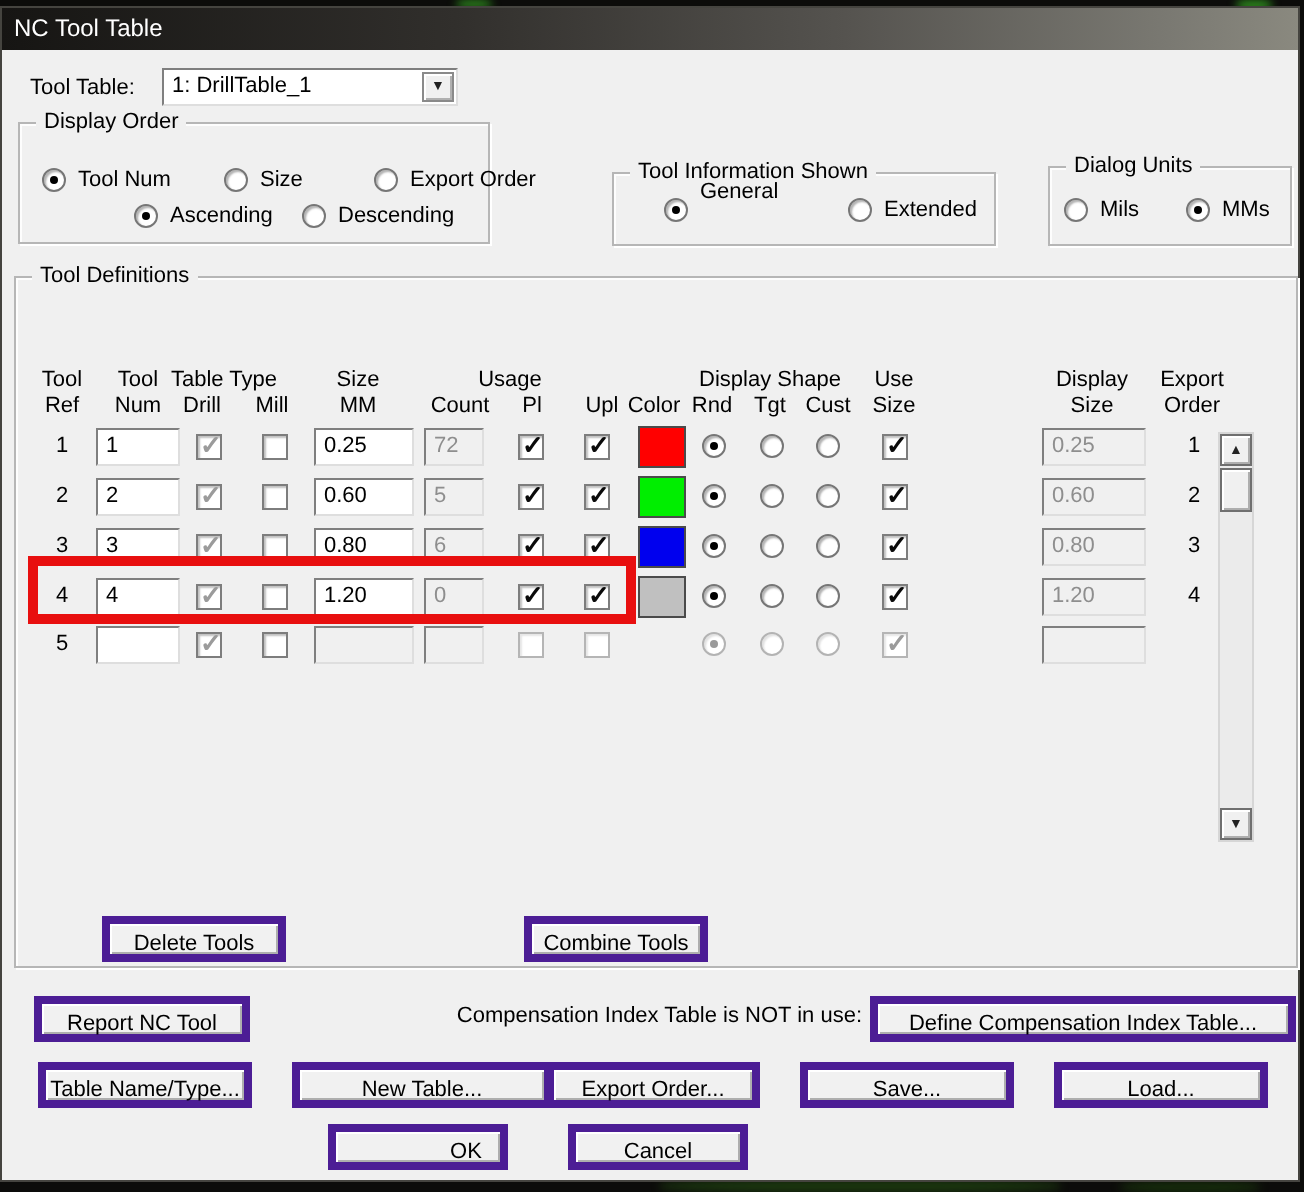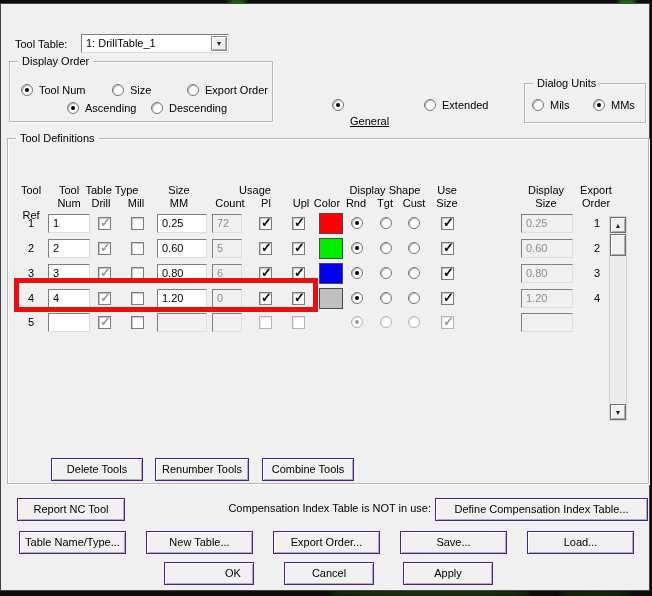--- a/index.html
+++ b/index.html
@@ -28,21 +28,21 @@
   .cb { position:absolute; width:13px; height:13px; background:#fff; border:1px solid #7d7d7d;
         box-shadow:inset 1px 1px 1px rgba(0,0,0,.25); }
   .cb.checked::after { content:"✓"; position:absolute; left:1px; top:-3px; font-size:13px; font-weight:bold; color:#0a0a0a; }
   .cb.graycheck.checked::after { color:#9b9b9b; }
   .cb.dis { border-color:#b5b5b5; box-shadow:inset 1px 1px 1px rgba(0,0,0,.1); }
 
   .edit { position:absolute; height:19px; background:#fff; border:1px solid;
           border-color:#7f7f7f #dedede #dedede #7f7f7f; padding:2px 0 0 4px; overflow:hidden; white-space:nowrap; }
   .edit.dis { background:#f0f0f0; color:#8e8e8e; }
 
-  .btn { position:absolute; height:23px; background:#f1f1f1; border:1px solid #4c1d95;
+  .btn { position:absolute; height:23px; background:#f1f1f1; border:4px solid #4c1d95;
          box-shadow:inset 1px 1px 0 #ffffff, inset -1px -1px 0 #aeaeae;
          text-align:center; padding-top:4px; cursor:default; white-space:nowrap; }
 
   .combo { position:absolute; left:80px; top:30px; width:148px; height:19px; background:#fff;
            border:1px solid; border-color:#7f7f7f #dedede #dedede #7f7f7f; padding:2px 0 0 4px; }
   .combo-arrow { position:absolute; right:1px; top:1px; width:16px; height:15px; background:#f0f0f0;
            border:1px solid #8a8a8a; box-shadow:inset 1px 1px 0 #fff, inset -1px -1px 0 #b0b0b0;
            font-size:7px; text-align:center; line-height:14px; color:#222; }
 
   .th { position:absolute; text-align:center; }
@@ -76,60 +76,66 @@
 </head>
 <body>
 
 <div class="screen">
   <div class="glow" style="left:228px;top:0;width:18px;height:4px;background:#2f8f1f;"></div>
   <div class="glow" style="left:618px;top:0;width:18px;height:5px;background:#2f8f1f;"></div>
   <div class="glow" style="left:330px;top:590px;width:200px;height:6px;background:#1c3a10;"></div>
   <div class="glow" style="left:560px;top:591px;width:70px;height:5px;background:#17300c;"></div>
 
   <div class="dialog">
+    <div class="titlebar">
+      <span>NC Tool Table</span>
+    </div>
 
     <div class="lbl" style="left:14px;top:34px;">Tool Table:</div>
     <div class="combo">
       <span>1: DrillTable_1</span>
       <span class="combo-arrow">▼</span>
     </div>
 
-    <div class="groupbox" style="left:8px;top:57px;width:264px;height:61px;">
+    <div class="groupbox" style="left:8px;top:57px;width:236px;height:61px;">
       <span class="glabel">Display Order</span>
     </div>
     <span class="radio checked" style="left:20px;top:80px;"></span>
     <span class="lbl" style="left:38px;top:80px;">Tool Num</span>
     <span class="radio" style="left:111px;top:80px;"></span>
     <span class="lbl" style="left:129px;top:80px;">Size</span>
     <span class="radio" style="left:186px;top:80px;"></span>
     <span class="lbl" style="left:204px;top:80px;">Export Order</span>
     <span class="radio checked" style="left:66px;top:98px;"></span>
     <span class="lbl" style="left:84px;top:98px;">Ascending</span>
     <span class="radio" style="left:150px;top:98px;"></span>
     <span class="lbl" style="left:168px;top:98px;">Descending</span>
 
+    <div class="groupbox" style="left:305px;top:82px;width:192px;height:37px;">
+      <span class="glabel">Tool Information Shown</span>
+    </div>
     <span class="radio checked" style="left:331px;top:95px;"></span>
-    <span class="lbl" style="left:349px;top:111px;text-decoration:underline;">General</span>
+    <span class="lbl" style="left:349px;top:86px;">General</span>
     <span class="radio" style="left:423px;top:95px;"></span>
     <span class="lbl" style="left:441px;top:95px;">Extended</span>
 
     <div class="groupbox" style="left:523px;top:79px;width:122px;height:40px;">
       <span class="glabel">Dialog Units</span>
     </div>
     <span class="radio" style="left:531px;top:95px;"></span>
     <span class="lbl" style="left:549px;top:95px;">Mils</span>
     <span class="radio checked" style="left:592px;top:95px;"></span>
     <span class="lbl" style="left:610px;top:95px;">MMs</span>
 
     <div class="groupbox" style="left:6px;top:134px;width:642px;height:346px;">
       <span class="glabel">Tool Definitions</span>
     </div>
 
     <div class="th" style="left:16px;top:180px;width:28px;">Tool</div>
-    <div class="th" style="left:16px;top:193px;width:28px;margin-top:12px;">Ref</div>
+    <div class="th" style="left:16px;top:193px;width:28px;">Ref</div>
     <div class="th" style="left:50px;top:180px;width:36px;">Tool</div>
     <div class="th" style="left:50px;top:193px;width:36px;">Num</div>
     <div class="th" style="left:79px;top:180px;width:64px;">Table Type</div>
     <div class="th" style="left:84px;top:193px;width:32px;">Drill</div>
     <div class="th" style="left:120px;top:193px;width:30px;">Mill</div>
     <div class="th" style="left:153px;top:180px;width:50px;">Size</div>
     <div class="th" style="left:153px;top:193px;width:50px;">MM</div>
     <div class="th" style="left:223px;top:180px;width:62px;">Usage</div>
     <div class="th" style="left:208px;top:193px;width:42px;">Count</div>
     <div class="th" style="left:253px;top:193px;width:24px;">Pl</div>
@@ -238,30 +244,28 @@
 
     <div class="hl"></div>
 
     <div class="sb">
       <span class="sb-btn" style="top:0;">▲</span>
       <span class="sb-thumb"></span>
       <span class="sb-btn" style="bottom:0;">▼</span>
     </div>
 
     <div class="btn" style="left:50px;top:454px;width:92px;">Delete Tools</div>
-    <div class="btn" style="left:154px;top:454px;width:94px;">Renumber Tools</div>
     <div class="btn" style="left:261px;top:454px;width:92px;">Combine Tools</div>
 
     <div class="btn" style="left:16px;top:494px;width:108px;">Report NC Tool</div>
     <div class="lbl" style="left:185px;top:498px;width:245px;text-align:right;">Compensation Index Table is NOT in use:</div>
     <div class="btn" style="left:18px;top:527px;width:107px;">Table Name/Type...</div>
 
     <div class="btn" style="left:434px;top:494px;width:213px;">Define Compensation Index Table...</div>
-    <div class="btn" style="left:145px;top:527px;width:107px;">New Table...</div>
+    <div class="btn" style="left:145px;top:527px;width:130px;">New Table...</div>
     <div class="btn" style="left:272px;top:527px;width:107px;">Export Order...</div>
     <div class="btn" style="left:399px;top:527px;width:107px;">Save...</div>
     <div class="btn" style="left:526px;top:527px;width:107px;">Load...</div>
 
     <div class="btn" style="left:163px;top:558px;width:90px;padding-left:48px;">OK</div>
     <div class="btn" style="left:283px;top:558px;width:90px;">Cancel</div>
-    <div class="btn" style="left:402px;top:558px;width:90px;">Apply</div>
   </div>
 </div>
 
 </body></html>

